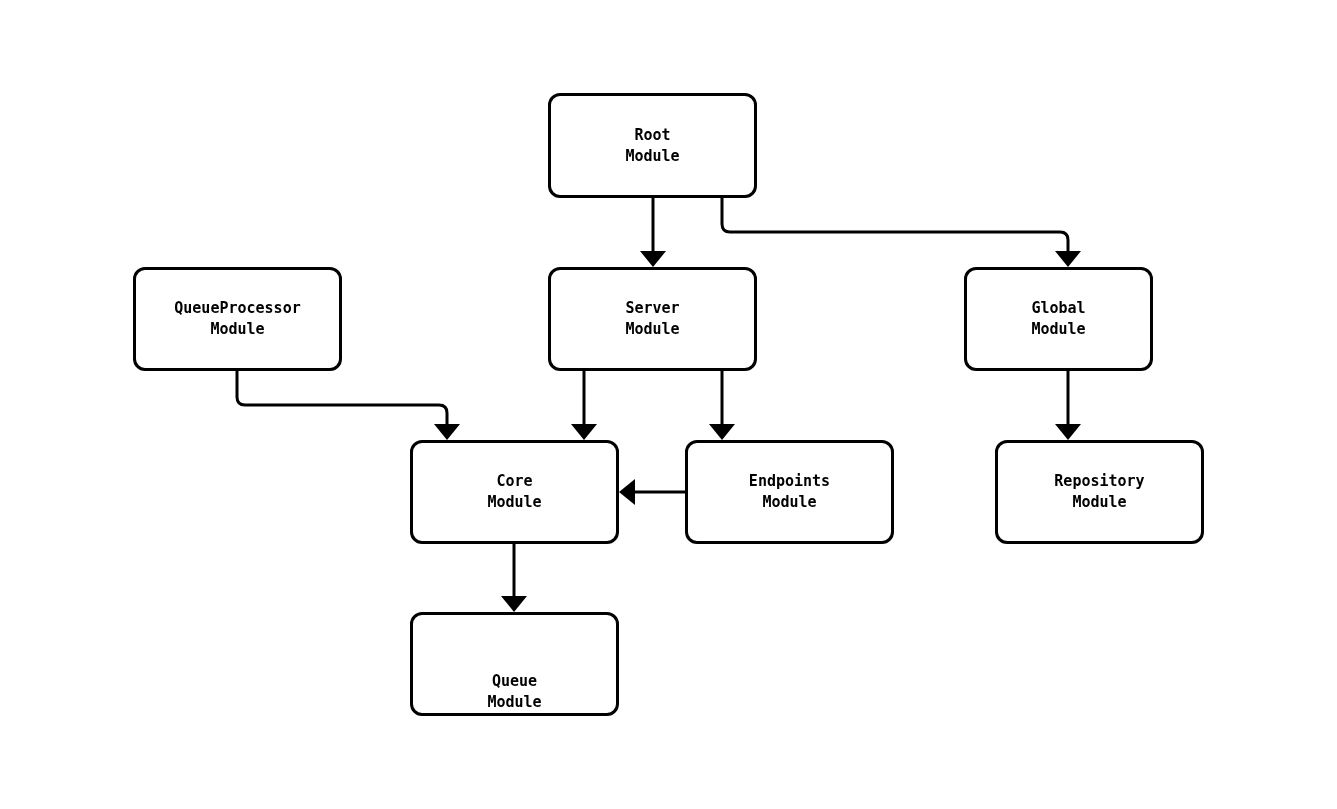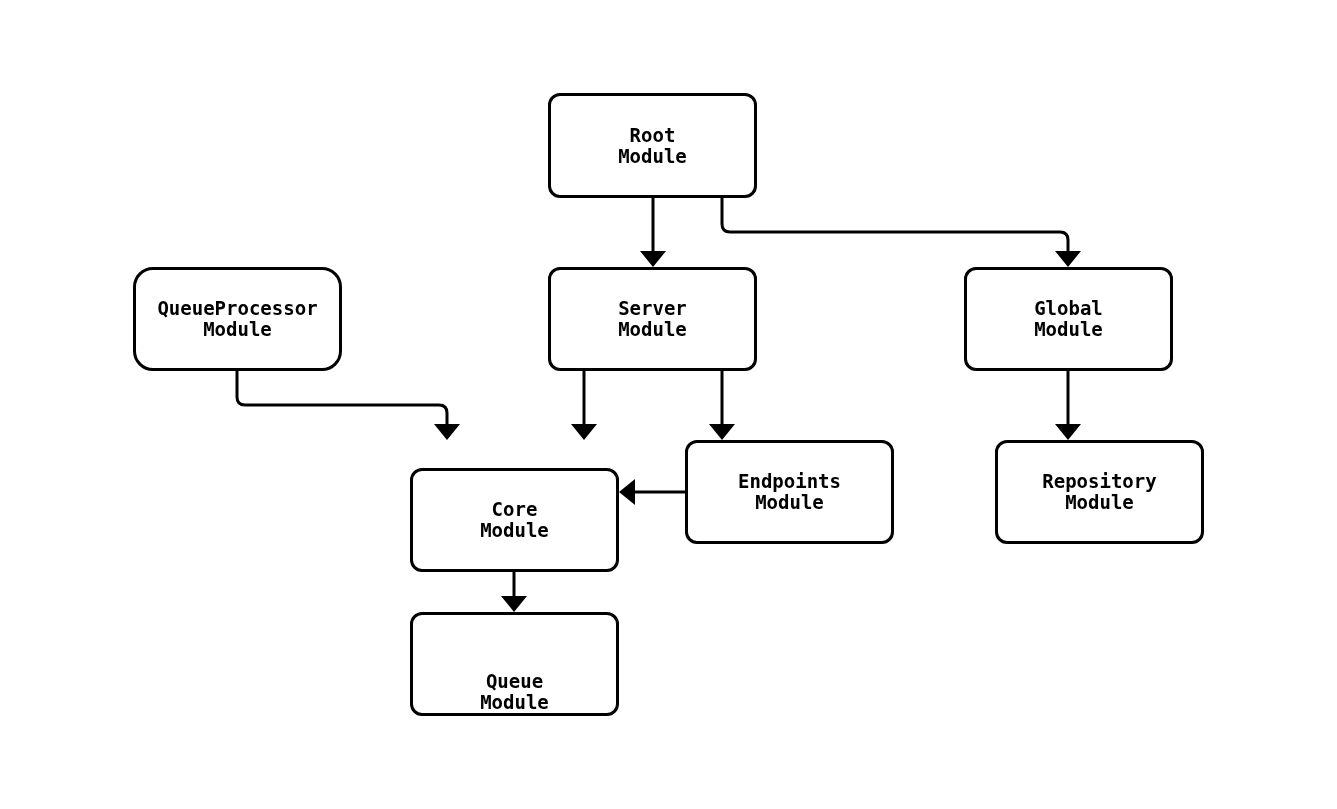--- a/index.html
+++ b/index.html
@@ -27,21 +27,21 @@
     box-sizing: border-box;
     background: #ffffff;
     border: 3px solid #000000;
     border-radius: 12px;
     display: flex;
     align-items: center;
     justify-content: center;
   }
   .node .label {
     font-weight: bold;
-    font-size: 19px;
+    font-size: 15px;
     line-height: 21px;
     color: #000000;
     text-align: center;
     white-space: pre-line;
   }
 </style>
 </head>
 <body>
 
 <div class="canvas">
@@ -60,33 +60,33 @@
       <path d="M688 492 L635 492" fill="none" stroke="#000000" stroke-width="3"></path>
       <polygon points="1068,440 1055,424 1081,424" fill="#000000"></polygon>
       <path d="M1068 371 L1068 424" fill="none" stroke="#000000" stroke-width="3"></path>
       <polygon points="514,612 501,596 527,596" fill="#000000"></polygon>
       <path d="M514 544 L514 596" fill="none" stroke="#000000" stroke-width="3"></path>
     </svg>
 <div class="node" style="left: 548px; top: 93px; width: 209px; height: 105px;">
     <div class="label">Root
 Module</div>
   </div>
-    <div class="node" style="left: 133px; top: 267px; width: 209px; height: 104px; border-radius: 20px;">
+    <div class="node" style="left: 133px; top: 267px; width: 209px; height: 104px;">
     <div class="label">QueueProcessor
 Module</div>
   </div>
     <div class="node" style="left: 548px; top: 267px; width: 209px; height: 104px;">
     <div class="label">Server
 Module</div>
   </div>
-    <div class="node" style="left: 964px; top: 267px; width: 209px; height: 104px;">
+    <div class="node" style="left: 964px; top: 267px; width: 189px; height: 104px;">
     <div class="label">Global
 Module</div>
   </div>
-    <div class="node" style="left: 410px; top: 440px; width: 209px; height: 104px; margin-top: 28px;">
+    <div class="node" style="left: 410px; top: 440px; width: 209px; height: 104px;">
     <div class="label">Core
 Module</div>
   </div>
     <div class="node" style="left: 685px; top: 440px; width: 209px; height: 104px;">
     <div class="label">Endpoints
 Module</div>
   </div>
     <div class="node" style="left: 964px; top: 440px; width: 209px; height: 104px; margin-left: 31px;">
     <div class="label">Repository
 Module</div>

